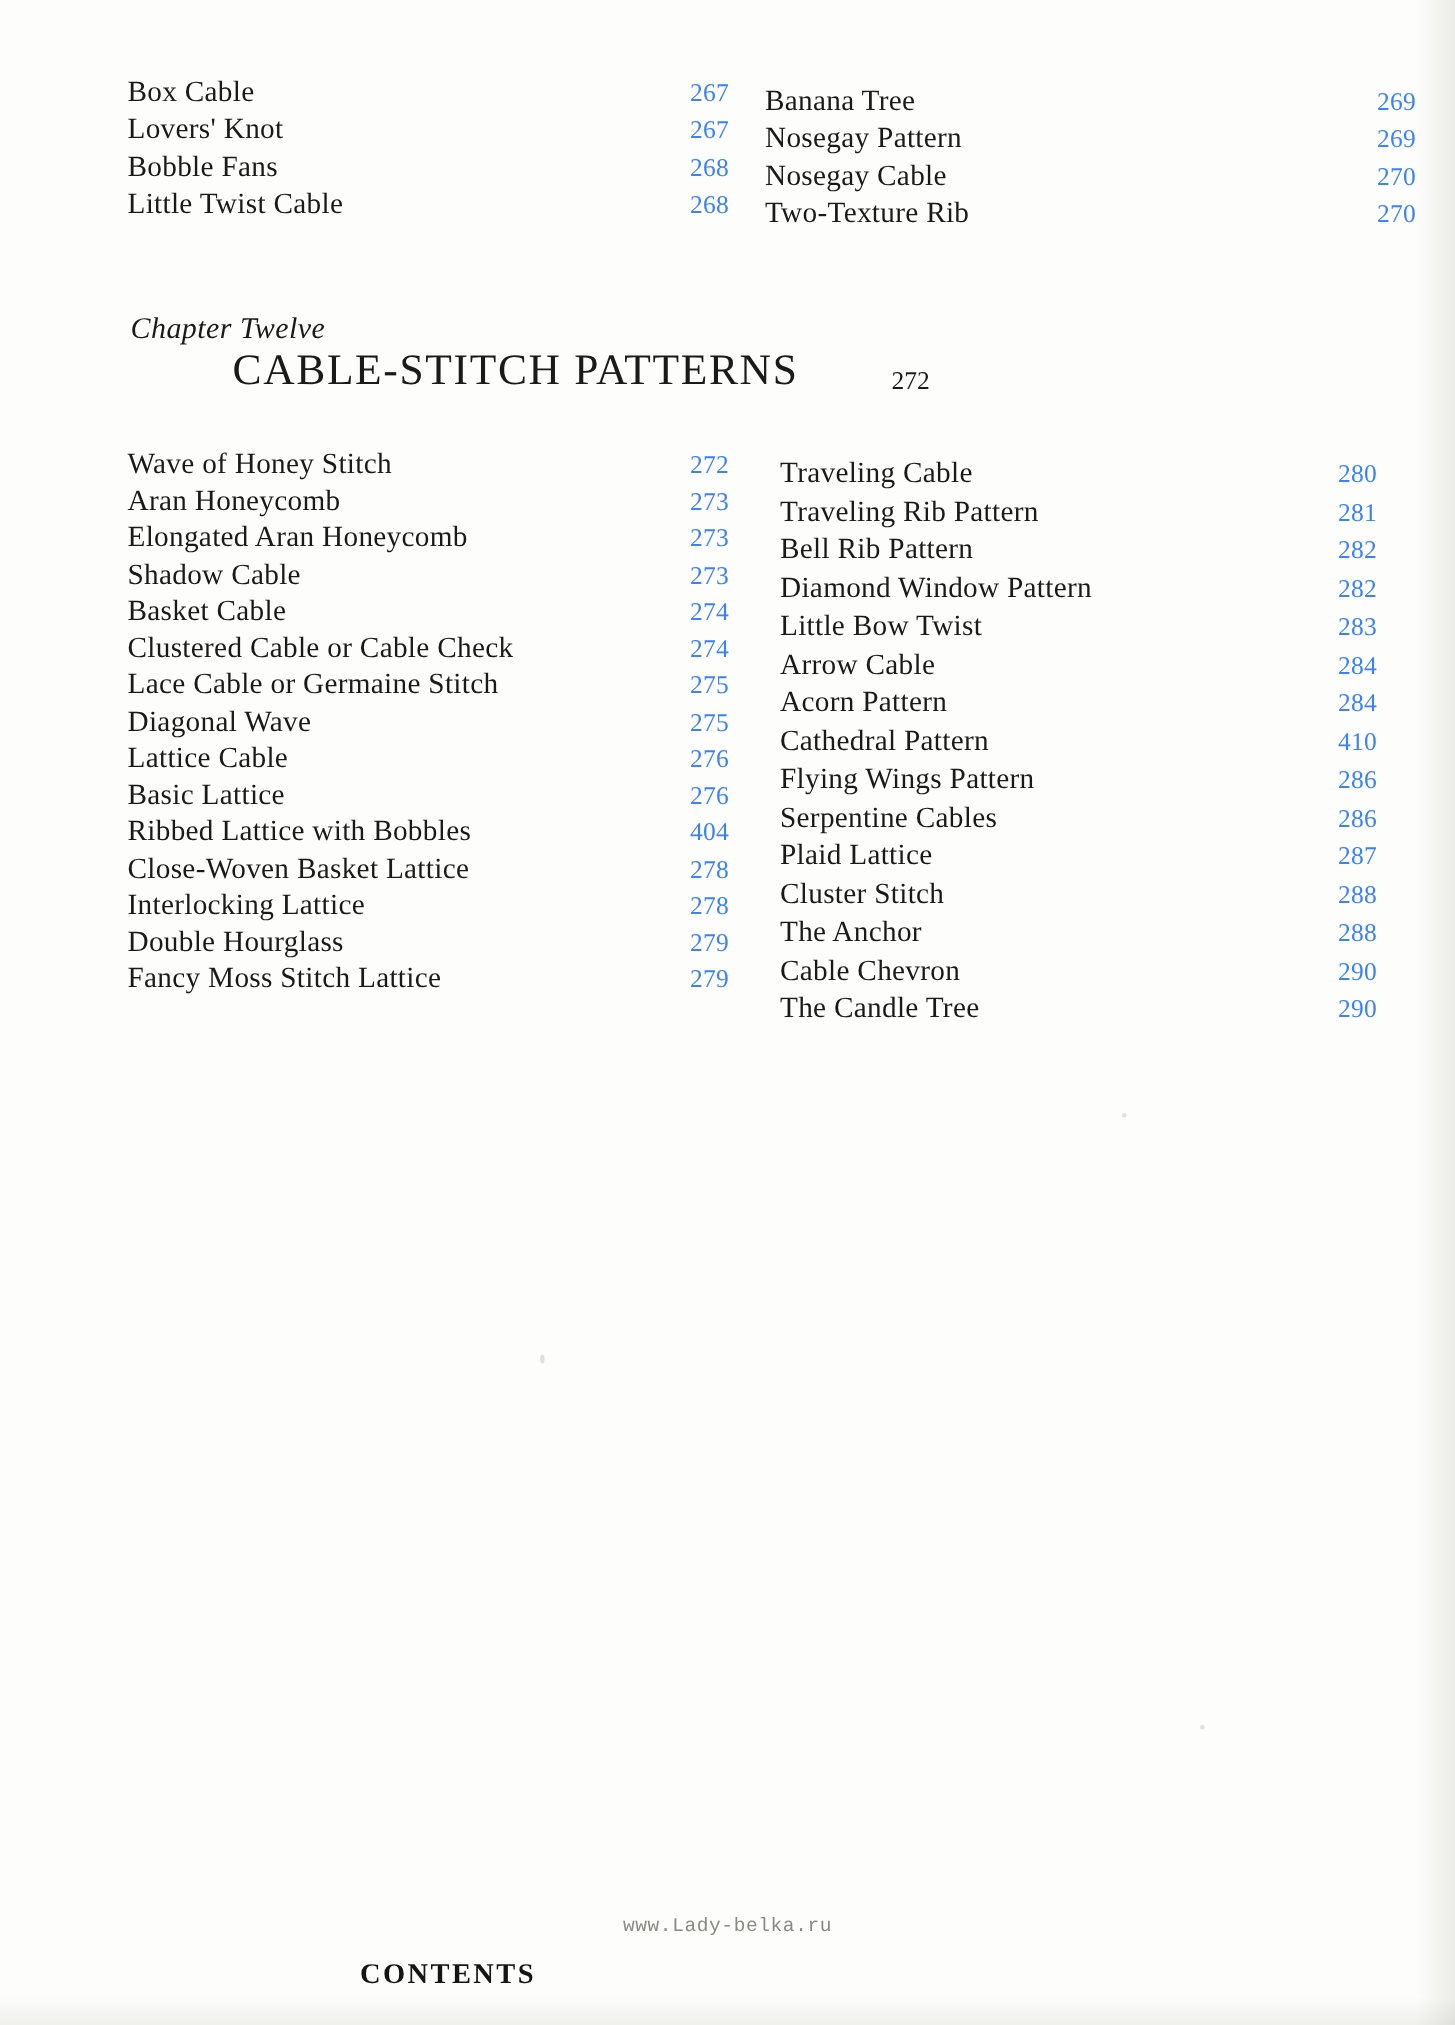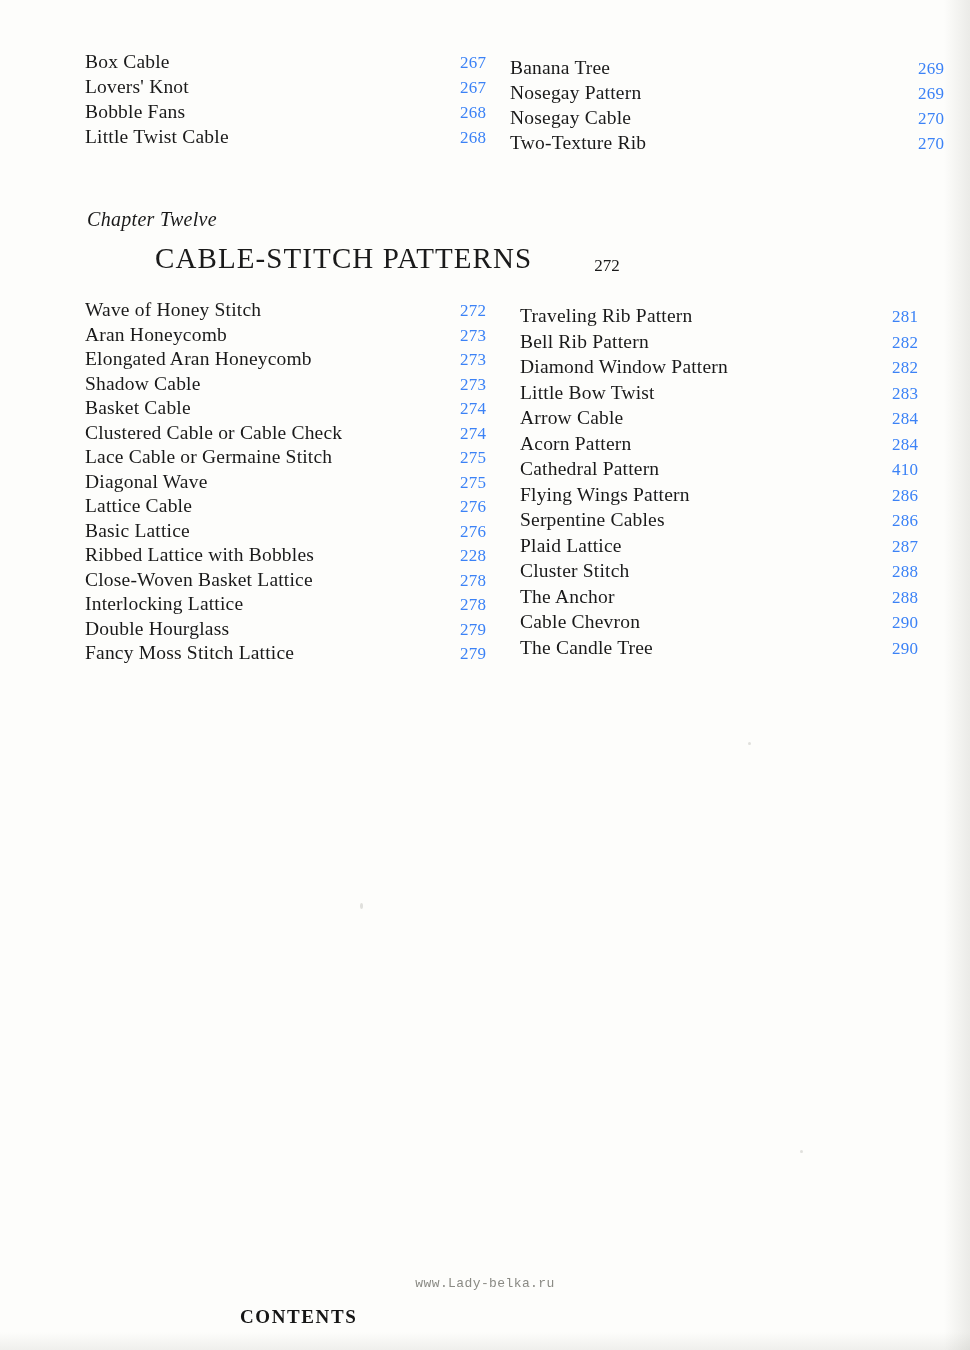--- a/index.html
+++ b/index.html
@@ -99,21 +99,20 @@
   }
   .chapter-label {
     font-style: italic;
     font-size: 20px;
     letter-spacing: 0.3px;
     margin-left: 2px;
   }
   .chapter-title-row {
     display: flex;
     align-items: baseline;
-    margin-top: 11px;
     margin-left: 70px;
   }
   .chapter-title {
     font-size: 29px;
     letter-spacing: 1.1px;
     white-space: nowrap;
   }
   .chapter-page {
     font-size: 17px;
     margin-left: 62px;
@@ -249,40 +248,44 @@
           <div class="entry">
             <span class="title">Lattice Cable</span>
             <span class="page-num">276</span>
           </div>
           <div class="entry">
             <span class="title">Basic Lattice</span>
             <span class="page-num">276</span>
           </div>
           <div class="entry">
             <span class="title">Ribbed Lattice with Bobbles</span>
-            <span class="page-num">228</span>
+            <span class="page-num">404</span>
           </div>
           <div class="entry">
             <span class="title">Close-Woven Basket Lattice</span>
             <span class="page-num">278</span>
           </div>
           <div class="entry">
             <span class="title">Interlocking Lattice</span>
             <span class="page-num">278</span>
           </div>
           <div class="entry">
             <span class="title">Double Hourglass</span>
             <span class="page-num">279</span>
           </div>
           <div class="entry">
             <span class="title">Fancy Moss Stitch Lattice</span>
             <span class="page-num">279</span>
           </div>
         </div>
       <div class="col col-right" id="main-right">
+          <div class="entry">
+            <span class="title">Traveling Cable</span>
+            <span class="page-num">280</span>
+          </div>
           <div class="entry">
             <span class="title">Traveling Rib Pattern</span>
             <span class="page-num">281</span>
           </div>
           <div class="entry">
             <span class="title">Bell Rib Pattern</span>
             <span class="page-num">282</span>
           </div>
           <div class="entry">
             <span class="title">Diamond Window Pattern</span>

